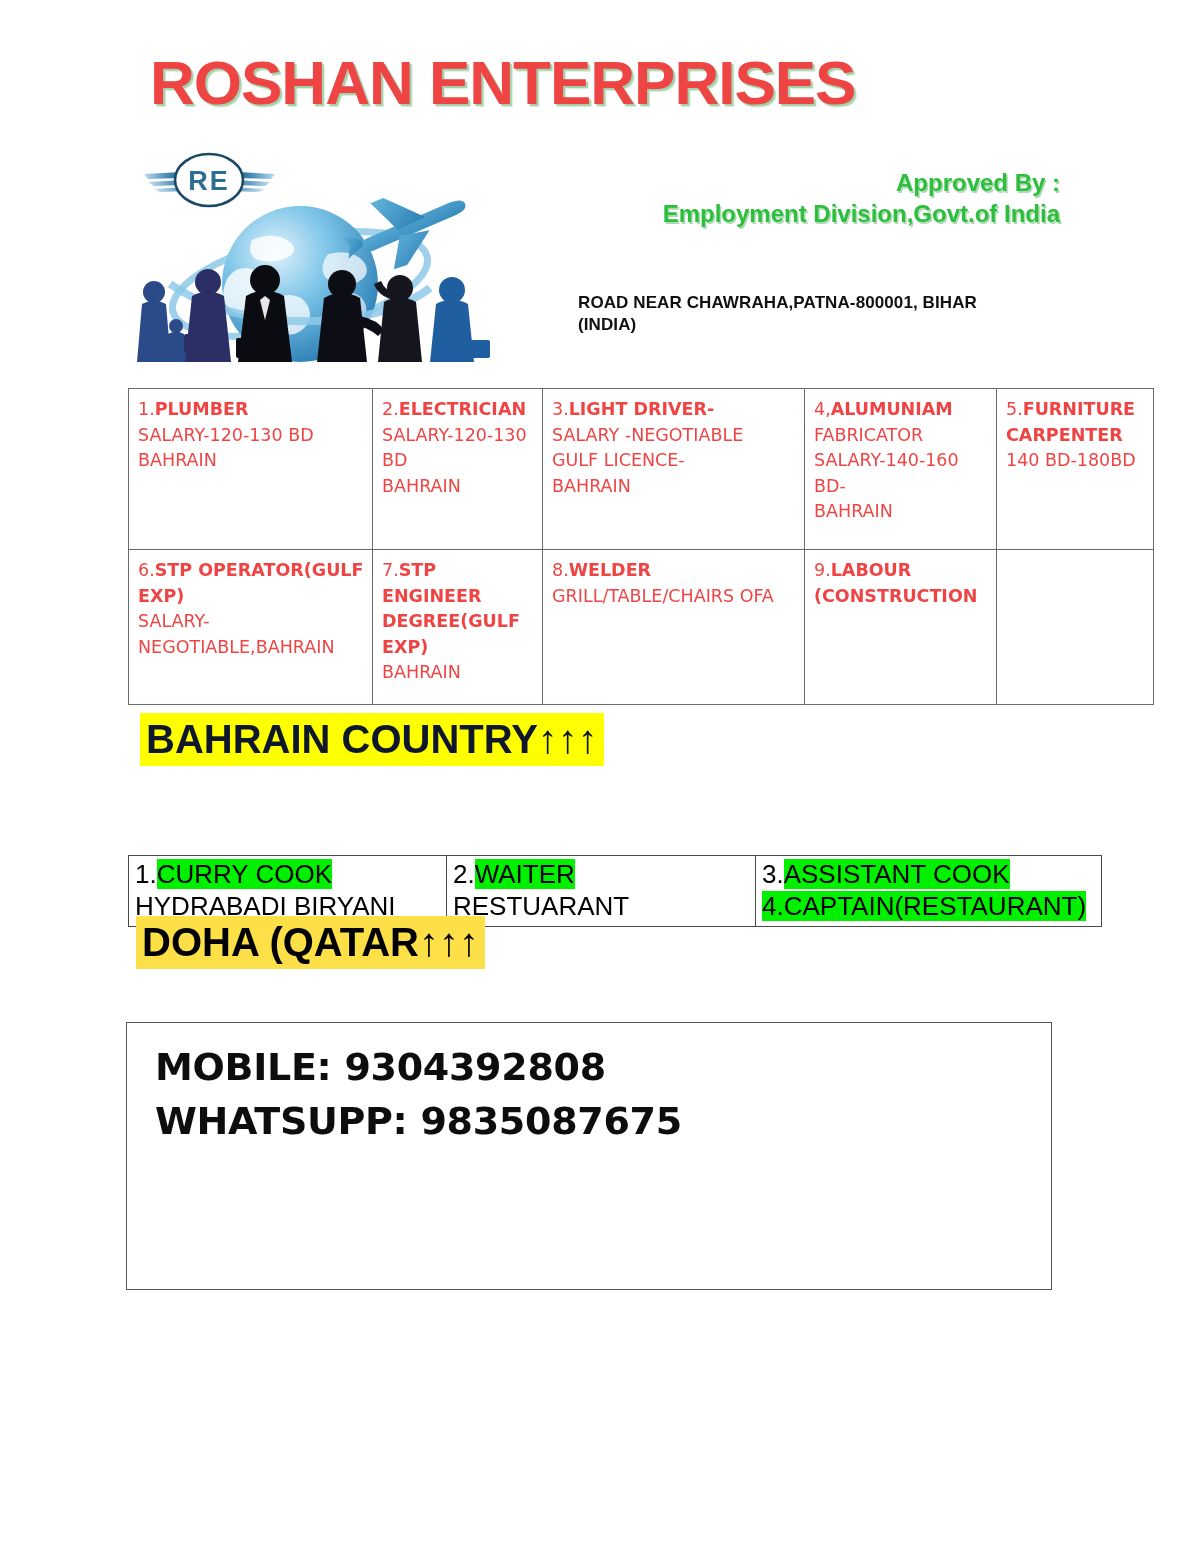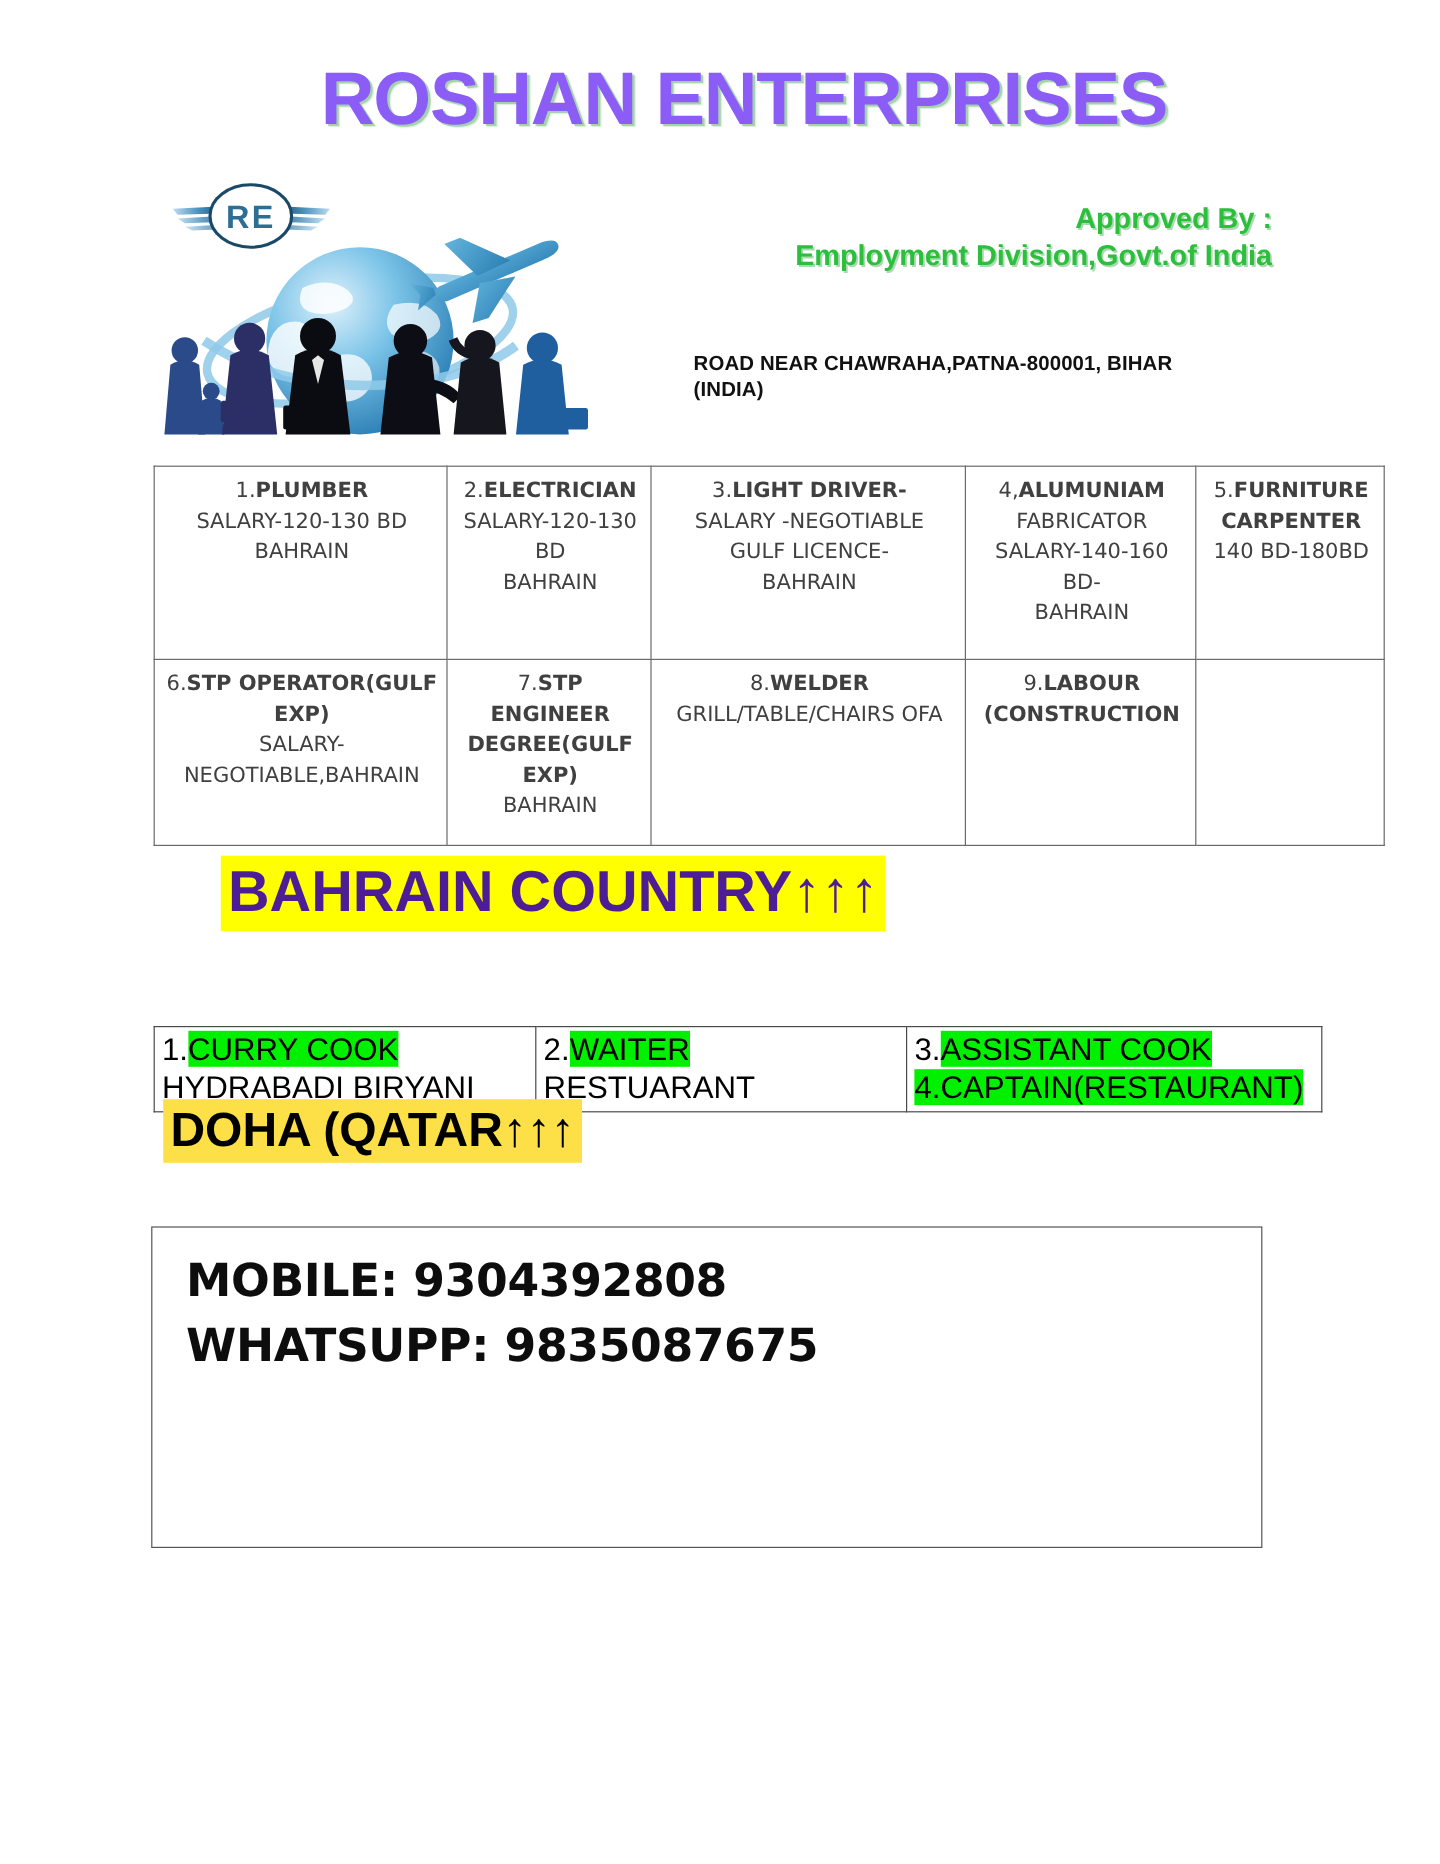--- a/index.html
+++ b/index.html
@@ -21,26 +21,25 @@
     left: 0; top: 0;
     width: 1200px;
     height: 375px;
   }
 
   #company-title {
     position: absolute;
     left: 150px;
     top: 52px;
     width: 940px;
-    text-align: center;
     font-family: "Liberation Sans", sans-serif;
     font-weight: bold;
     font-size: 62px;
     letter-spacing: -1px;
-    color: #8b5cf6;
+    color: #ef4444;
     text-shadow: 2px 2px 0 rgba(120,190,130,0.55), 3px 3px 1px rgba(150,200,155,0.35);
     white-space: nowrap;
     line-height: 1;
   }
 
   #company-tagline {
     position: absolute;
     left: 255px;
     top: 138px;
     width: 760px;
@@ -102,44 +101,42 @@
     border-collapse: collapse;
     table-layout: fixed;
   }
   #bahrain-table td {
     border: 1.3px solid #6a6a6a;
     vertical-align: top;
     padding: 8px 7px 6px 9px;
     font-family: "DejaVu Sans", sans-serif;
     font-size: 17.5px;
     line-height: 1.46;
-    color: #404040;
+    color: #ef4444;
     word-break: break-word;
-    text-align: center;
   }
   #bahrain-table td.empty-cell { border-left: 1.3px solid #6a6a6a; }
   .row1 td { height: 146px; }
   .row2 td { height: 140px; }
   .jb { font-weight: bold; }
 
   
   #bahrain-banner {
     position: absolute;
     left: 140px;
     top: 713px;
     font-family: "Liberation Sans", sans-serif;
     font-weight: bold;
-    font-size: 48px;
+    font-size: 40px;
     line-height: 1.2;
-    color: #4c1d95;
+    color: #0f172a;
     background: #ffff00;
     padding: 2px 6px 3px 6px;
     white-space: nowrap;
     letter-spacing: 0px;
-    margin-left: 44px;
   }
 
   #doha-banner {
     position: absolute;
     left: 136px;
     top: 916px;
     font-family: "Liberation Sans", sans-serif;
     font-weight: bold;
     font-size: 40px;
     line-height: 1.2;

